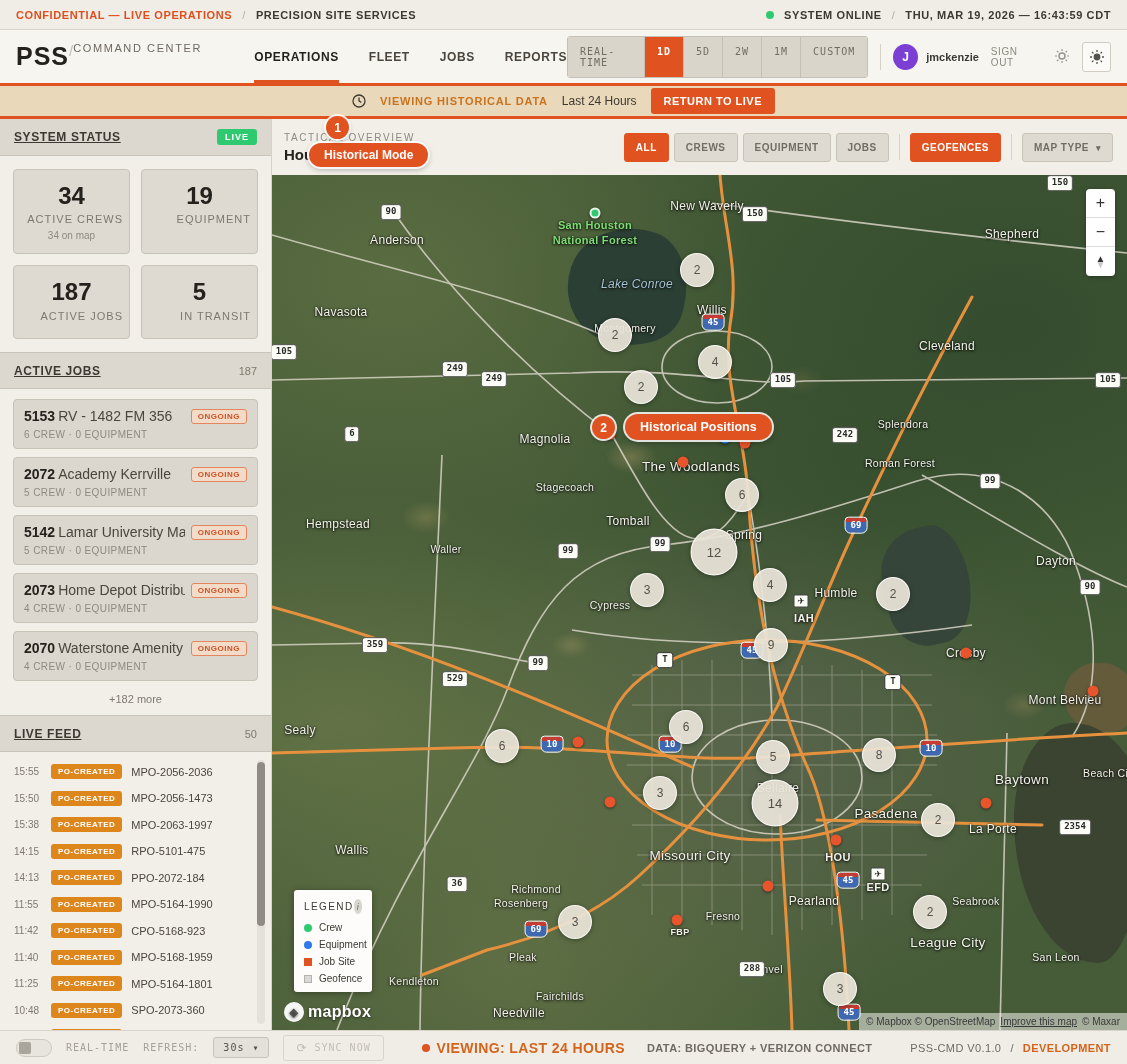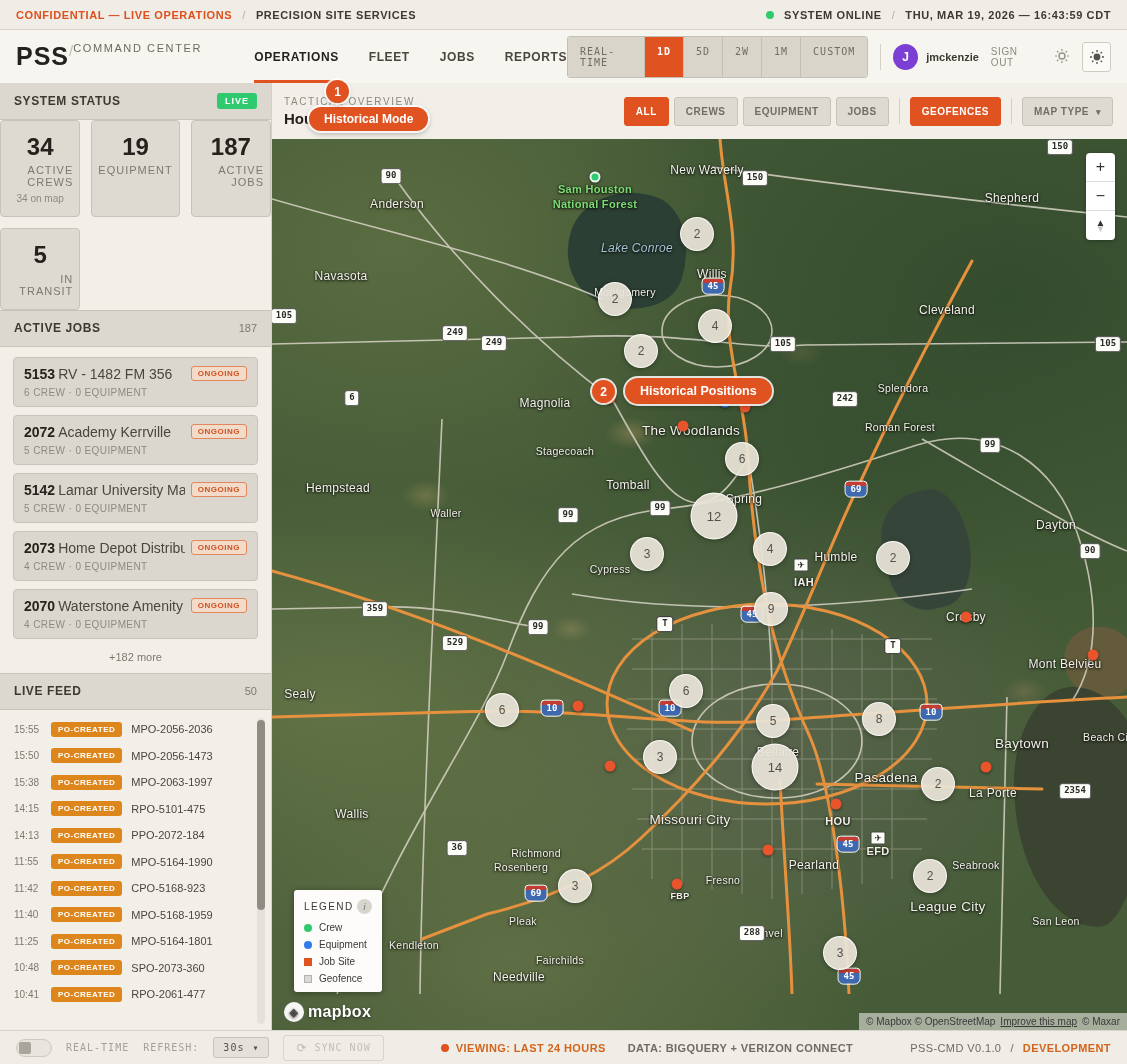--- a/index.html
+++ b/index.html
@@ -56,25 +56,25 @@
   
   .main { flex:1; display:flex; min-height:0; }
 
   
   .sidebar { width:272px; background:#f2efe9; border-right:1px solid #d5d1c7;
     display:flex; flex-direction:column; overflow:hidden; }
   .sec-head { height:37px; flex:none; background:#dcd8cf; border-top:1px solid #cac5bb;
     border-bottom:1px solid #cac5bb; display:flex; align-items:center; justify-content:space-between;
     padding:0 14px; }
   .sec-head:first-child { border-top:none; }
-  .sec-title { font-size:12px; font-weight:bold; color:#3c3933; letter-spacing:.6px; }
+  .sec-title { font-size:12px; font-weight:bold; color:#3c3933; letter-spacing:.6px;text-decoration:underline; }
   .sec-count { font-size:11px; color:#7d796f; }
   .live-badge { background:#2fca70; color:#fff; font-size:9px; font-weight:bold;
     letter-spacing:1px; padding:3px 8px; border-radius:3px; }
-  .stats-grid { display:grid; grid-template-columns:1fr 1fr 1fr; gap:11px; flex:none; }
+  .stats-grid { display:grid; grid-template-columns:1fr 1fr; gap:11px; padding:13px; flex:none; }
   .stat-card { background:#dedad2; border:1px solid #c8c3b8; border-radius:4px;
     text-align:center; padding:13px 6px 12px; min-height:74px; }
   .stat-val { font-size:24px; font-weight:bold; color:#25221d; line-height:1.1; }
   .stat-label { font-size:11px; color:#7d796f; letter-spacing:1px; margin-top:4px;text-align:right; }
   .stat-sub { font-size:10px; color:#8e8a80; margin-top:5px; }
   .jobs-list { padding:10px 13px 0; flex:none; }
   .job-card { background:#dbd7ce; border:1px solid #c8c3b8; border-radius:4px;
     padding:8px 10px; margin-bottom:8px; cursor:pointer; }
   .job-top { display:flex; justify-content:space-between; align-items:center; gap:6px; }
   .job-title { font-size:14px; color:#4a463e; white-space:nowrap; overflow:hidden; flex:1; }
@@ -149,21 +149,21 @@
   .mdot { position:absolute; transform:translate(-50%,-50%); width:11px; height:11px;
     border-radius:50%; box-shadow:0 1px 3px rgba(0,0,0,.5); cursor:pointer; }
   .mdot.job { background:#e8542c; }
   .mdot.crew { background:#2fca70; border:2px solid #eaf7ee; }
   .mdot.equip { background:#2f7bea; }
   .apt-icon { position:absolute; transform:translate(-50%,-50%); width:15px; height:13px;
     background:#fdfdf8; border:1px solid #444; border-radius:2px; color:#222; font-size:9px;
     display:flex; align-items:center; justify-content:center; line-height:1; pointer-events:none; }
 
   
-  .legend { position:absolute; left:22px; bottom:38px; width:88px; background:#fdfcfa;
+  .legend { position:absolute; left:22px; bottom:38px; width:78px; background:#fdfcfa;
     border-radius:3px; box-shadow:0 1px 6px rgba(0,0,0,.35); padding:9px 10px 8px; }
   .legend-head { display:flex; align-items:center; justify-content:space-between; margin-bottom:8px; }
   .legend-title { font-size:10px; letter-spacing:1.4px; color:#3c3933; }
   .legend-info { width:15px; height:15px; border-radius:50%; background:#d8d5ce; color:#6d6960;
     font-size:9px; font-style:italic; display:flex; align-items:center; justify-content:center; cursor:pointer; }
   .legend-item { display:flex; align-items:center; gap:7px; margin-top:6px; }
   .legend-label { font-size:10px; color:#3c3933; }
   .sw { width:8px; height:8px; flex:none; }
   .sw.dot { border-radius:50%; }
   .sw.square-muted { border:1px solid #b5b2aa; }
@@ -202,21 +202,21 @@
   .knob { position:absolute; left:2px; top:2px; width:12px; height:12px; border-radius:2px;
     background:#aaa59c; }
   .ft-label { font-family:"DejaVu Sans Mono", monospace; font-size:10px; letter-spacing:1px; color:#a5a199; }
   .ft-select { display:flex; align-items:center; gap:8px; background:#e4e1da; border:1px solid #c8c3b8;
     border-radius:3px; padding:4px 9px; font-family:"DejaVu Sans Mono", monospace; font-size:10px;
     color:#55524b; letter-spacing:1px; cursor:pointer; }
   .sync-btn { display:flex; align-items:center; gap:7px; border:1px solid #d8d4ca; border-radius:3px;
     padding:5px 12px; font-family:"DejaVu Sans Mono", monospace; font-size:10px; letter-spacing:1px;
     color:#c2beb5; background:transparent; cursor:default; }
   .ft-center { flex:1; display:flex; align-items:center; justify-content:center; gap:22px; }
-  .viewing { font-size:11px; font-weight:bold; color:#d3641c; letter-spacing:.4px;
+  .viewing { font-size:14px; font-weight:bold; color:#d3641c; letter-spacing:.4px;
     display:flex; align-items:center; gap:7px; }
   .viewing .odot { width:8px; height:8px; border-radius:50%; background:#e0521f; }
   .data-src { font-size:11px; font-weight:bold; color:#6f6b62; letter-spacing:.4px; }
   .ft-right { display:flex; align-items:center; gap:9px; font-size:11px; color:#6f6b62; letter-spacing:.4px; }
   .ft-env { color:#d3641c; font-weight:bold; }
 </style>
 </head>
 <body>
 
 <div class="app">
@@ -286,20 +286,29 @@
               <line x1="3" y1="3" x2="4.4" y2="4.4"></line>
               <line x1="11.6" y1="11.6" x2="13" y2="13"></line>
               <line x1="3" y1="13" x2="4.4" y2="11.6"></line>
               <line x1="11.6" y1="4.4" x2="13" y2="3"></line>
             </g>
           </svg>
       </span>
     </div>
   </div>
 
+  <div class="banner">
+    <svg class="clock-ic" viewBox="0 0 14 14">
+        <circle cx="7" cy="7" r="6" fill="none" stroke="#3c3933" stroke-width="1.3"></circle>
+        <polyline points="7,3.5 7,7 9.3,8.4" fill="none" stroke="#3c3933" stroke-width="1.3"></polyline>
+      </svg>
+    <span class="banner-label">VIEWING HISTORICAL DATA</span>
+    <span class="banner-range">Last 24 Hours</span>
+    <button class="return-btn">RETURN TO LIVE</button>
+  </div>
 
   <div class="main">
 
     <aside class="sidebar">
       <div class="sec-head">
         <span class="sec-title">SYSTEM STATUS</span>
         <span class="live-badge">LIVE</span>
       </div>
       <div class="stats-grid" id="stats-grid">
           <div class="stat-card">

